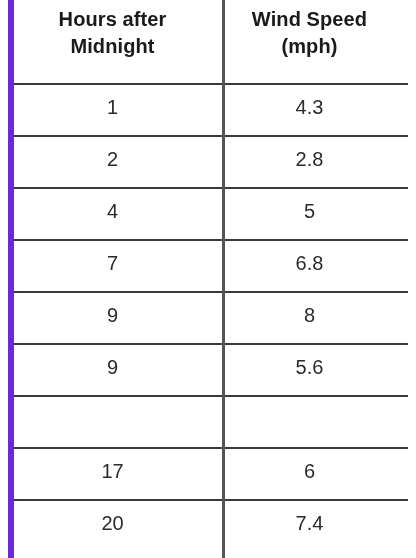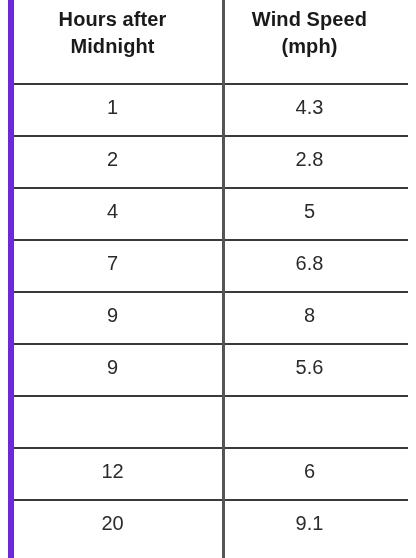--- a/index.html
+++ b/index.html
@@ -140,22 +140,22 @@
 
   <div class="row data-row">
     <div class="cell col-hours">9</div>
     <div class="cell col-speed">5.6</div>
   </div>
 
   <div class="row data-row">
   </div>
 
   <div class="row data-row">
-    <div class="cell col-hours">12</div>
+    <div class="cell col-hours">17</div>
     <div class="cell col-speed">6</div>
   </div>
 
   <div class="row data-row last-row">
     <div class="cell col-hours">20</div>
-    <div class="cell col-speed">9.1</div>
+    <div class="cell col-speed">7.4</div>
   </div>
 
 </div>
 
 </body></html>

